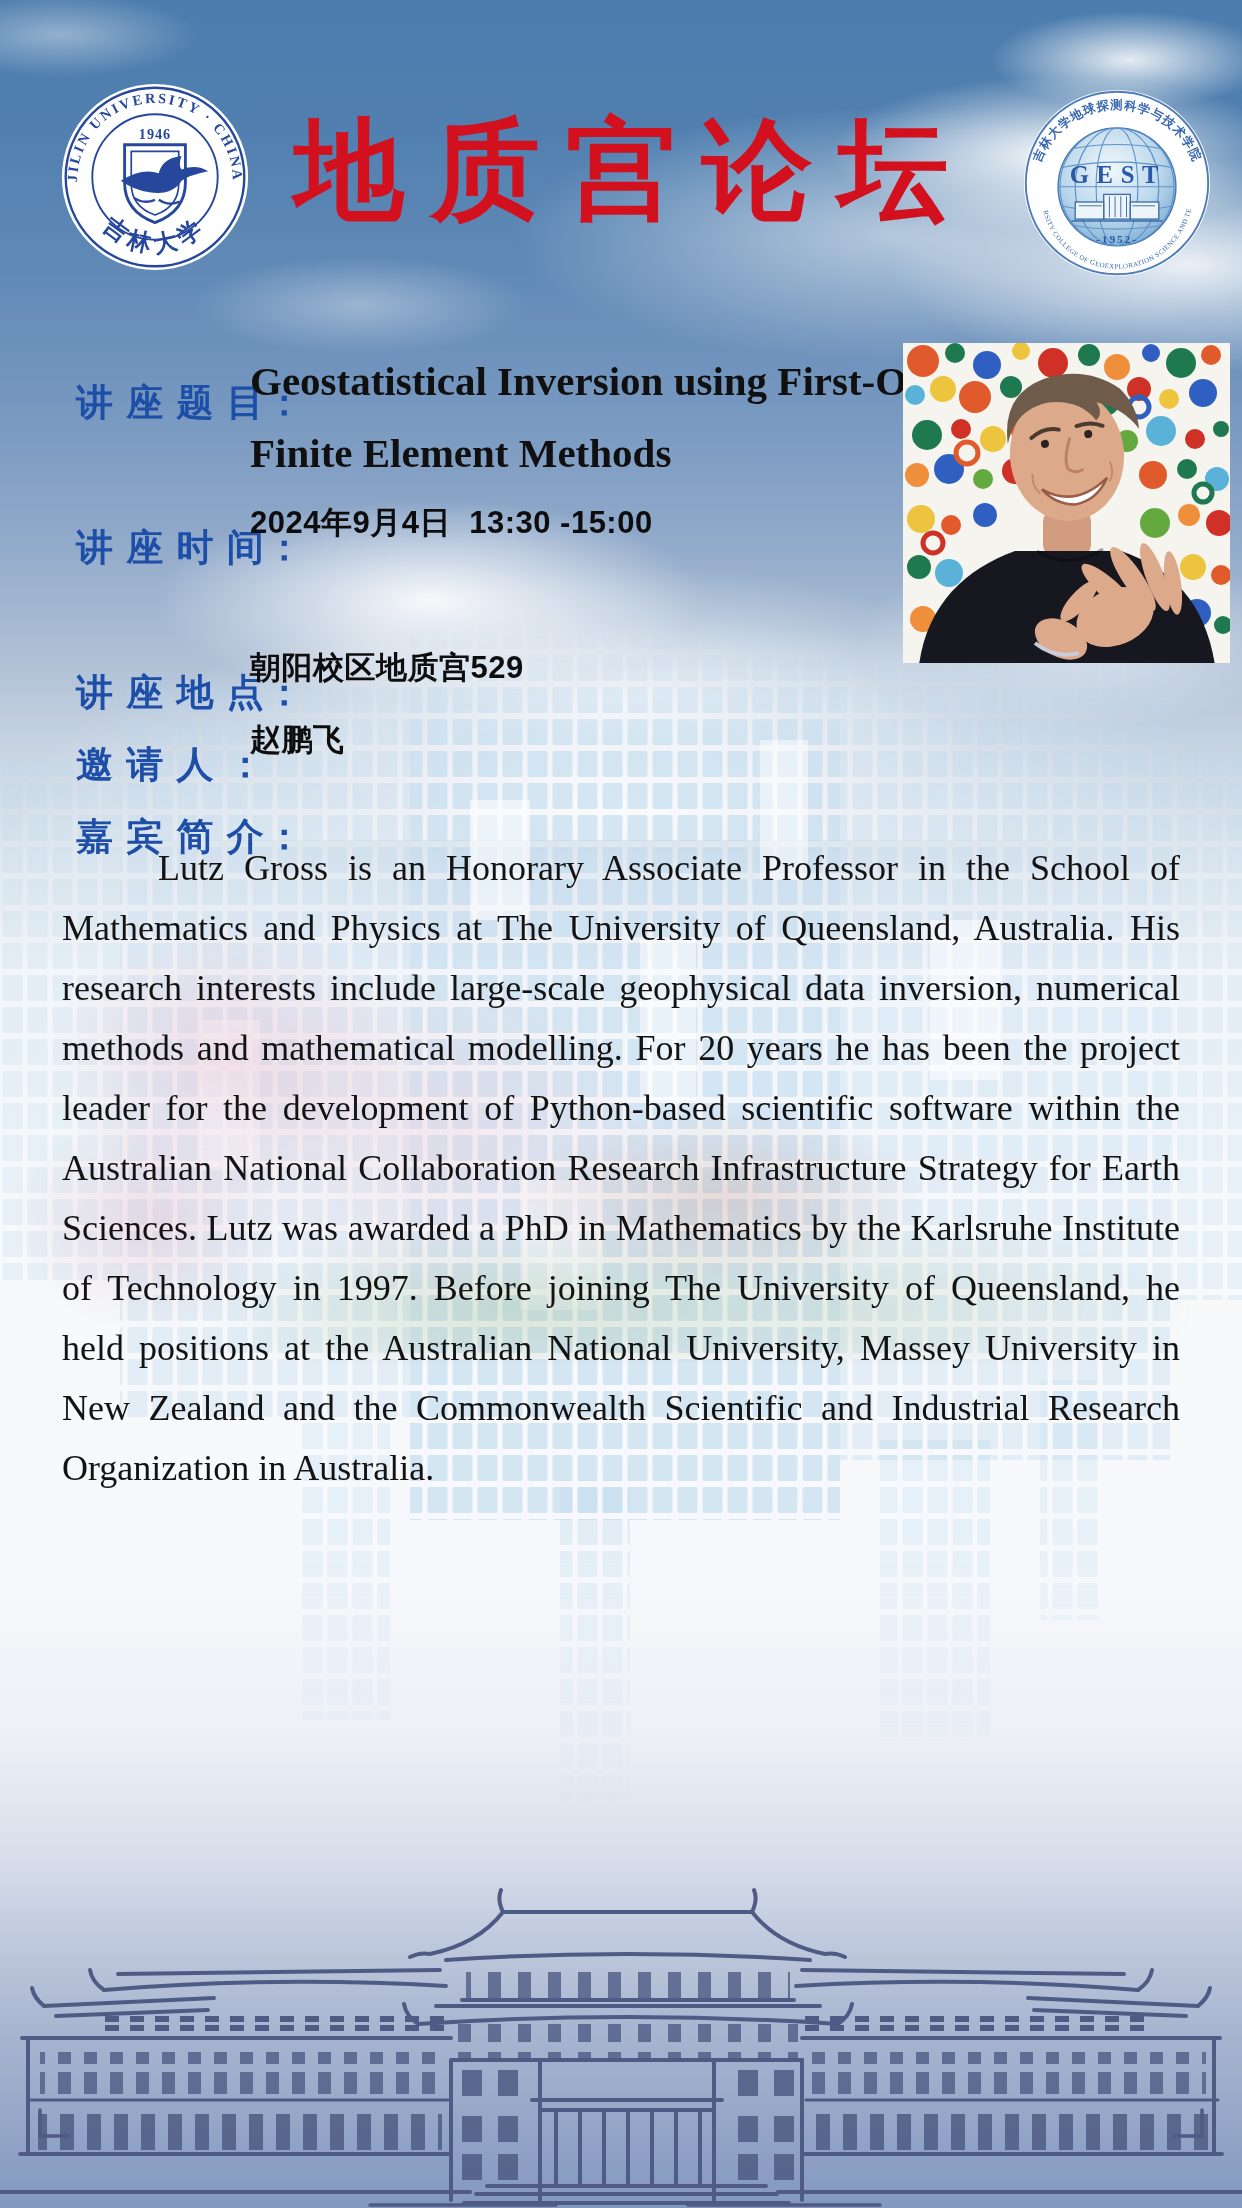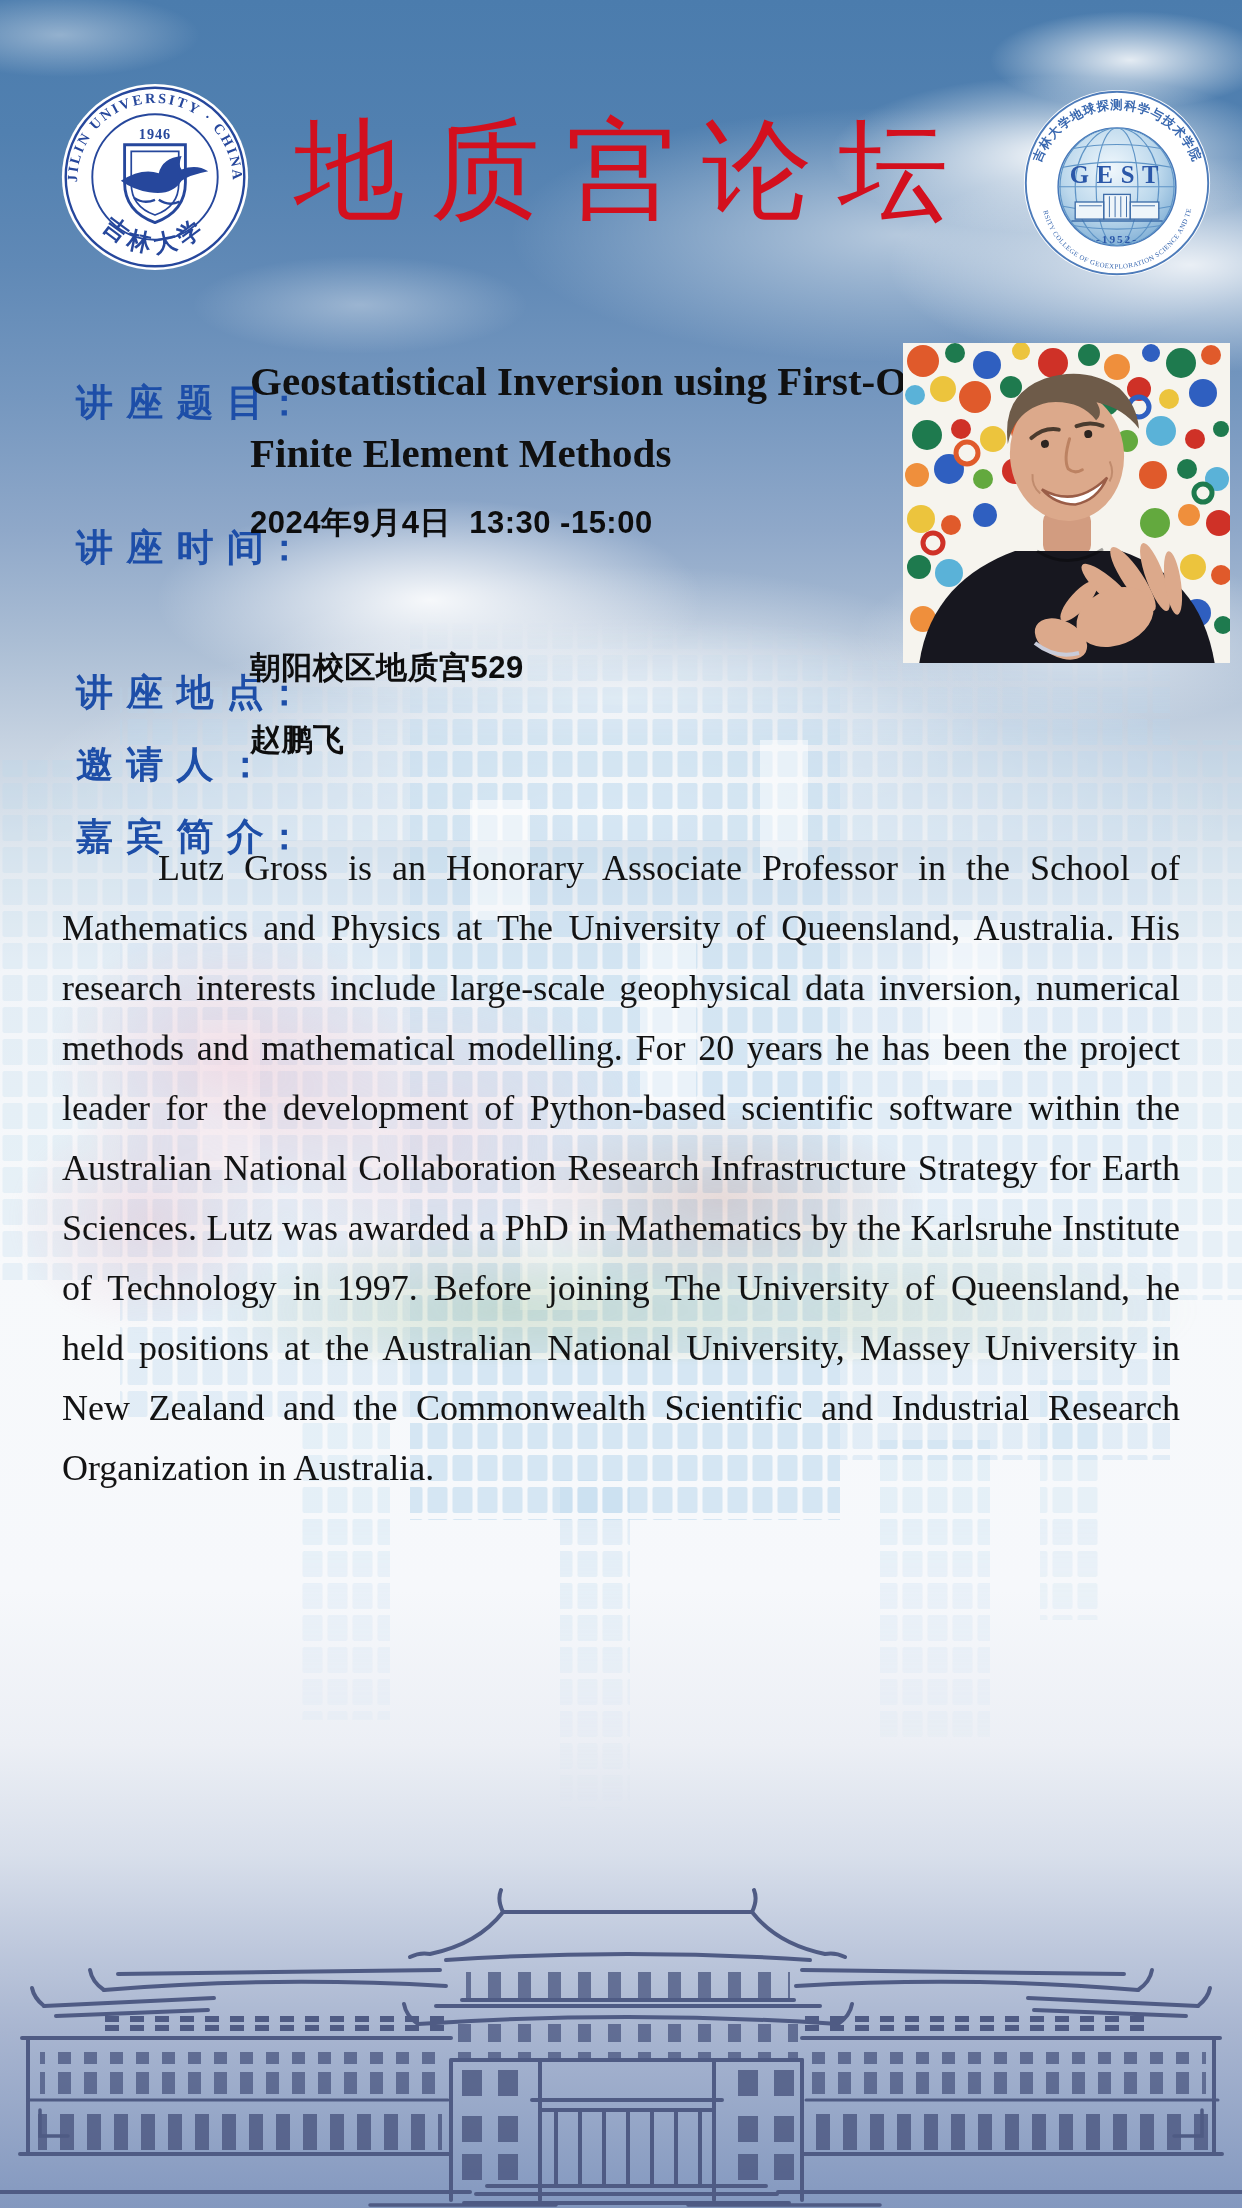--- a/index.html
+++ b/index.html
@@ -36,21 +36,21 @@
     background-image:
       radial-gradient(ellipse 260px 200px at 230px 180px, rgba(231,183,201,.40), rgba(0,0,0,0) 70%),
       radial-gradient(ellipse 320px 240px at 430px 260px, rgba(238,205,218,.38), rgba(0,0,0,0) 70%),
       radial-gradient(ellipse 200px 160px at 150px 340px, rgba(225,170,190,.30), rgba(0,0,0,0) 70%),
       radial-gradient(ellipse 300px 130px at 720px 320px, rgba(190,140,130,.28), rgba(0,0,0,0) 70%),
       radial-gradient(ellipse 420px 120px at 500px 430px, rgba(150,185,140,.30), rgba(0,0,0,0) 70%),
       radial-gradient(ellipse 500px 140px at 850px 430px, rgba(160,190,150,.22), rgba(0,0,0,0) 70%);
   }
   .forum-title{
     position:absolute;top:116px;left:50%;transform:translateX(-50%);
-    font-size:110px;font-weight:400;letter-spacing:26px;padding-left:26px;
+    font-size:110px;font-weight:700;letter-spacing:26px;padding-left:26px;
     white-space:nowrap;line-height:1.0;
   }
   .issue{
     position:absolute;top:246px;left:50%;transform:translateX(-50%);
     font-size:52px;font-weight:400;letter-spacing:6px;white-space:nowrap;line-height:1.1;
   }
   .logo{position:absolute;width:190px;height:190px;}
   .logo-left{left:60px;top:82px;}
   .logo-right{left:1022px;top:88px;}
   .row{position:absolute;left:60px;height:54px;white-space:pre;margin-top:22px;}

